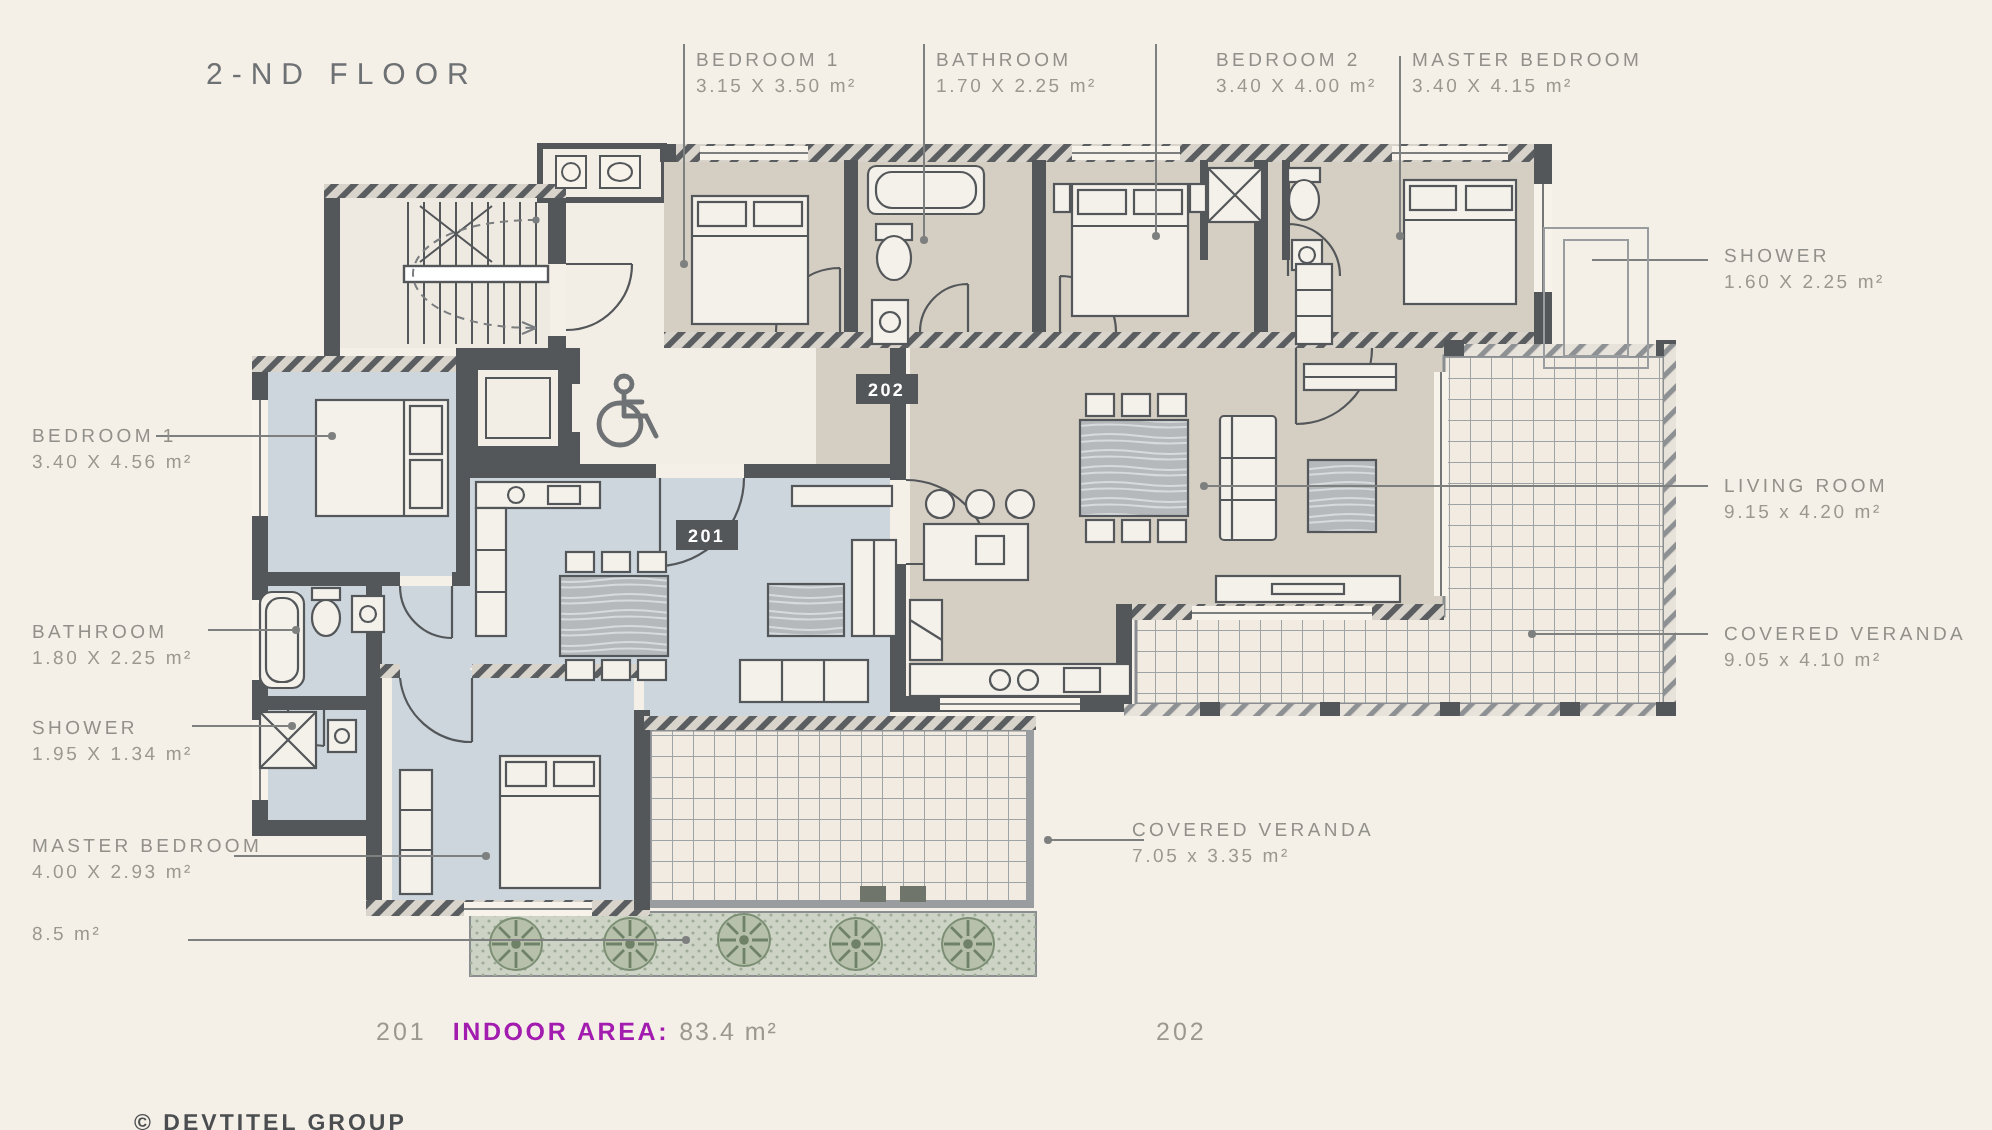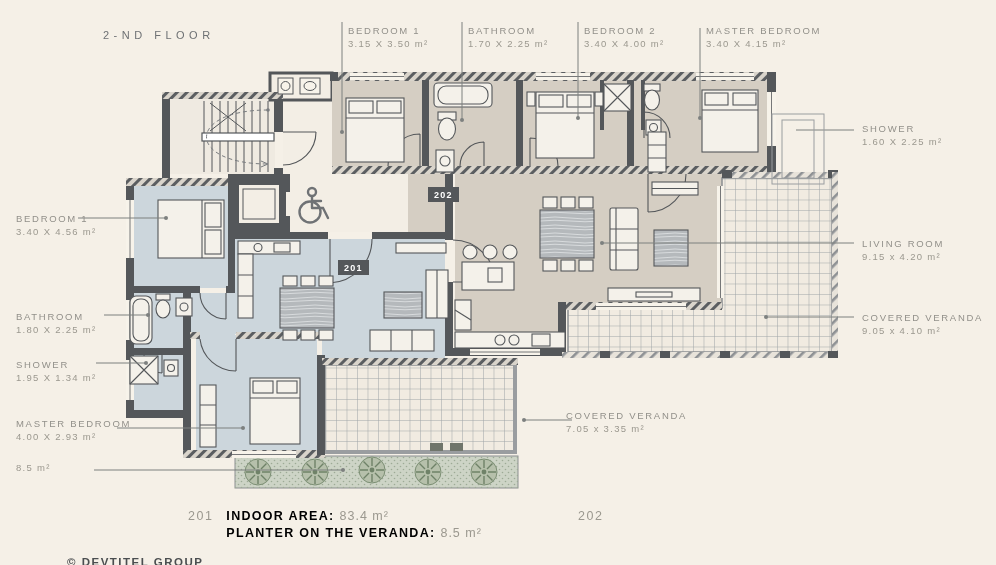--- a/index.html
+++ b/index.html
@@ -4,30 +4,30 @@
 <style>
   html,body{margin:0;padding:0;}
   .page{
     position:relative; width:996px; height:565px; overflow:hidden;
     background:#f5f0e7;
     font-family:"Liberation Sans", sans-serif;
   }
   .plan-svg{position:absolute; left:0; top:0;}
   .title{
     position:absolute; left:103px; top:29px; margin:0;
-    font-size:11px; font-weight:500; letter-spacing:4.5px; color:#6e7174;
+    font-size:15px; font-weight:500; letter-spacing:4.5px; color:#6e7174;
   }
   .lbl{
     position:absolute; font-size:9.5px; letter-spacing:1.7px;
     color:#92908a; line-height:13px; white-space:nowrap;
   }
   .lbl .dims{color:#9b988f; letter-spacing:1.3px;}
   .lbl-0{left:348px; top:24px;}
   .lbl-1{left:468px; top:24px;}
-  .lbl-2{left:584px; top:24px;}
+  .lbl-2{left:608px; top:24px;}
   .lbl-3{left:706px; top:24px;}
   .lbl-4{left:862px; top:122px;}
   .lbl-5{left:862px; top:237px;}
   .lbl-6{left:862px; top:311px;}
   .lbl-7{left:16px; top:212px;}
   .lbl-8{left:16px; top:310px;}
   .lbl-9{left:16px; top:358px;}
   .lbl-10{left:16px; top:417px;}
   .lbl-11{left:16px; top:461px; white-space:normal; width:100px;}
   .lbl-12{left:566px; top:409px;}
@@ -36,21 +36,21 @@
     font-size:9px; font-weight:bold; letter-spacing:1.2px;
     padding:3px 6px 2px 6px; line-height:10px;
   }
   .badge-201{left:338px; top:260px;}
   .badge-202{left:428px; top:187px;}
   .stats{
     position:absolute; display:flex; align-items:flex-start;
     font-size:12.5px; line-height:16.5px;
   }
   .stats .num{color:#9b988f; letter-spacing:1.5px; margin-right:13px;}
-  .stats .line .lab{color:#000000; font-weight:bold; letter-spacing:1.3px;}
+  .stats .line .lab{color:#a21caf; font-weight:bold; letter-spacing:1.3px;}
   .stats .line .val{color:#9b988f; letter-spacing:1px; margin-left:5px;text-align:center;}
   .stats-201{left:188px; top:508px;}
   .stats-202{left:578px; top:508px;}
   .copyright{
     position:absolute; left:67px; top:556px;
     font-size:11.5px; font-weight:bold; letter-spacing:1.5px; color:#4b4e50;
   }
 </style>
 </head>
 <body>
@@ -456,23 +456,20 @@
     <div class="room">COVERED VERANDA</div>
     <div class="dims">7.05 x 3.35 m²</div>
   </div>
 
   <div class="stats stats-201">
     <div class="num">201</div>
     <div class="lines">
       <div class="line">
         <span class="lab">INDOOR AREA:</span><span class="val">83.4 m²</span>
       </div>
-      <div class="line">
-        <span class="lab">PLANTER ON THE VERANDA:</span><span class="val">8.5 m²</span>
-      </div>
     </div>
   </div>
 
   <div class="stats stats-202">
     <div class="num">202</div>
     <div class="lines">
     </div>
   </div>
 
   <div class="copyright">© DEVTITEL GROUP</div>

